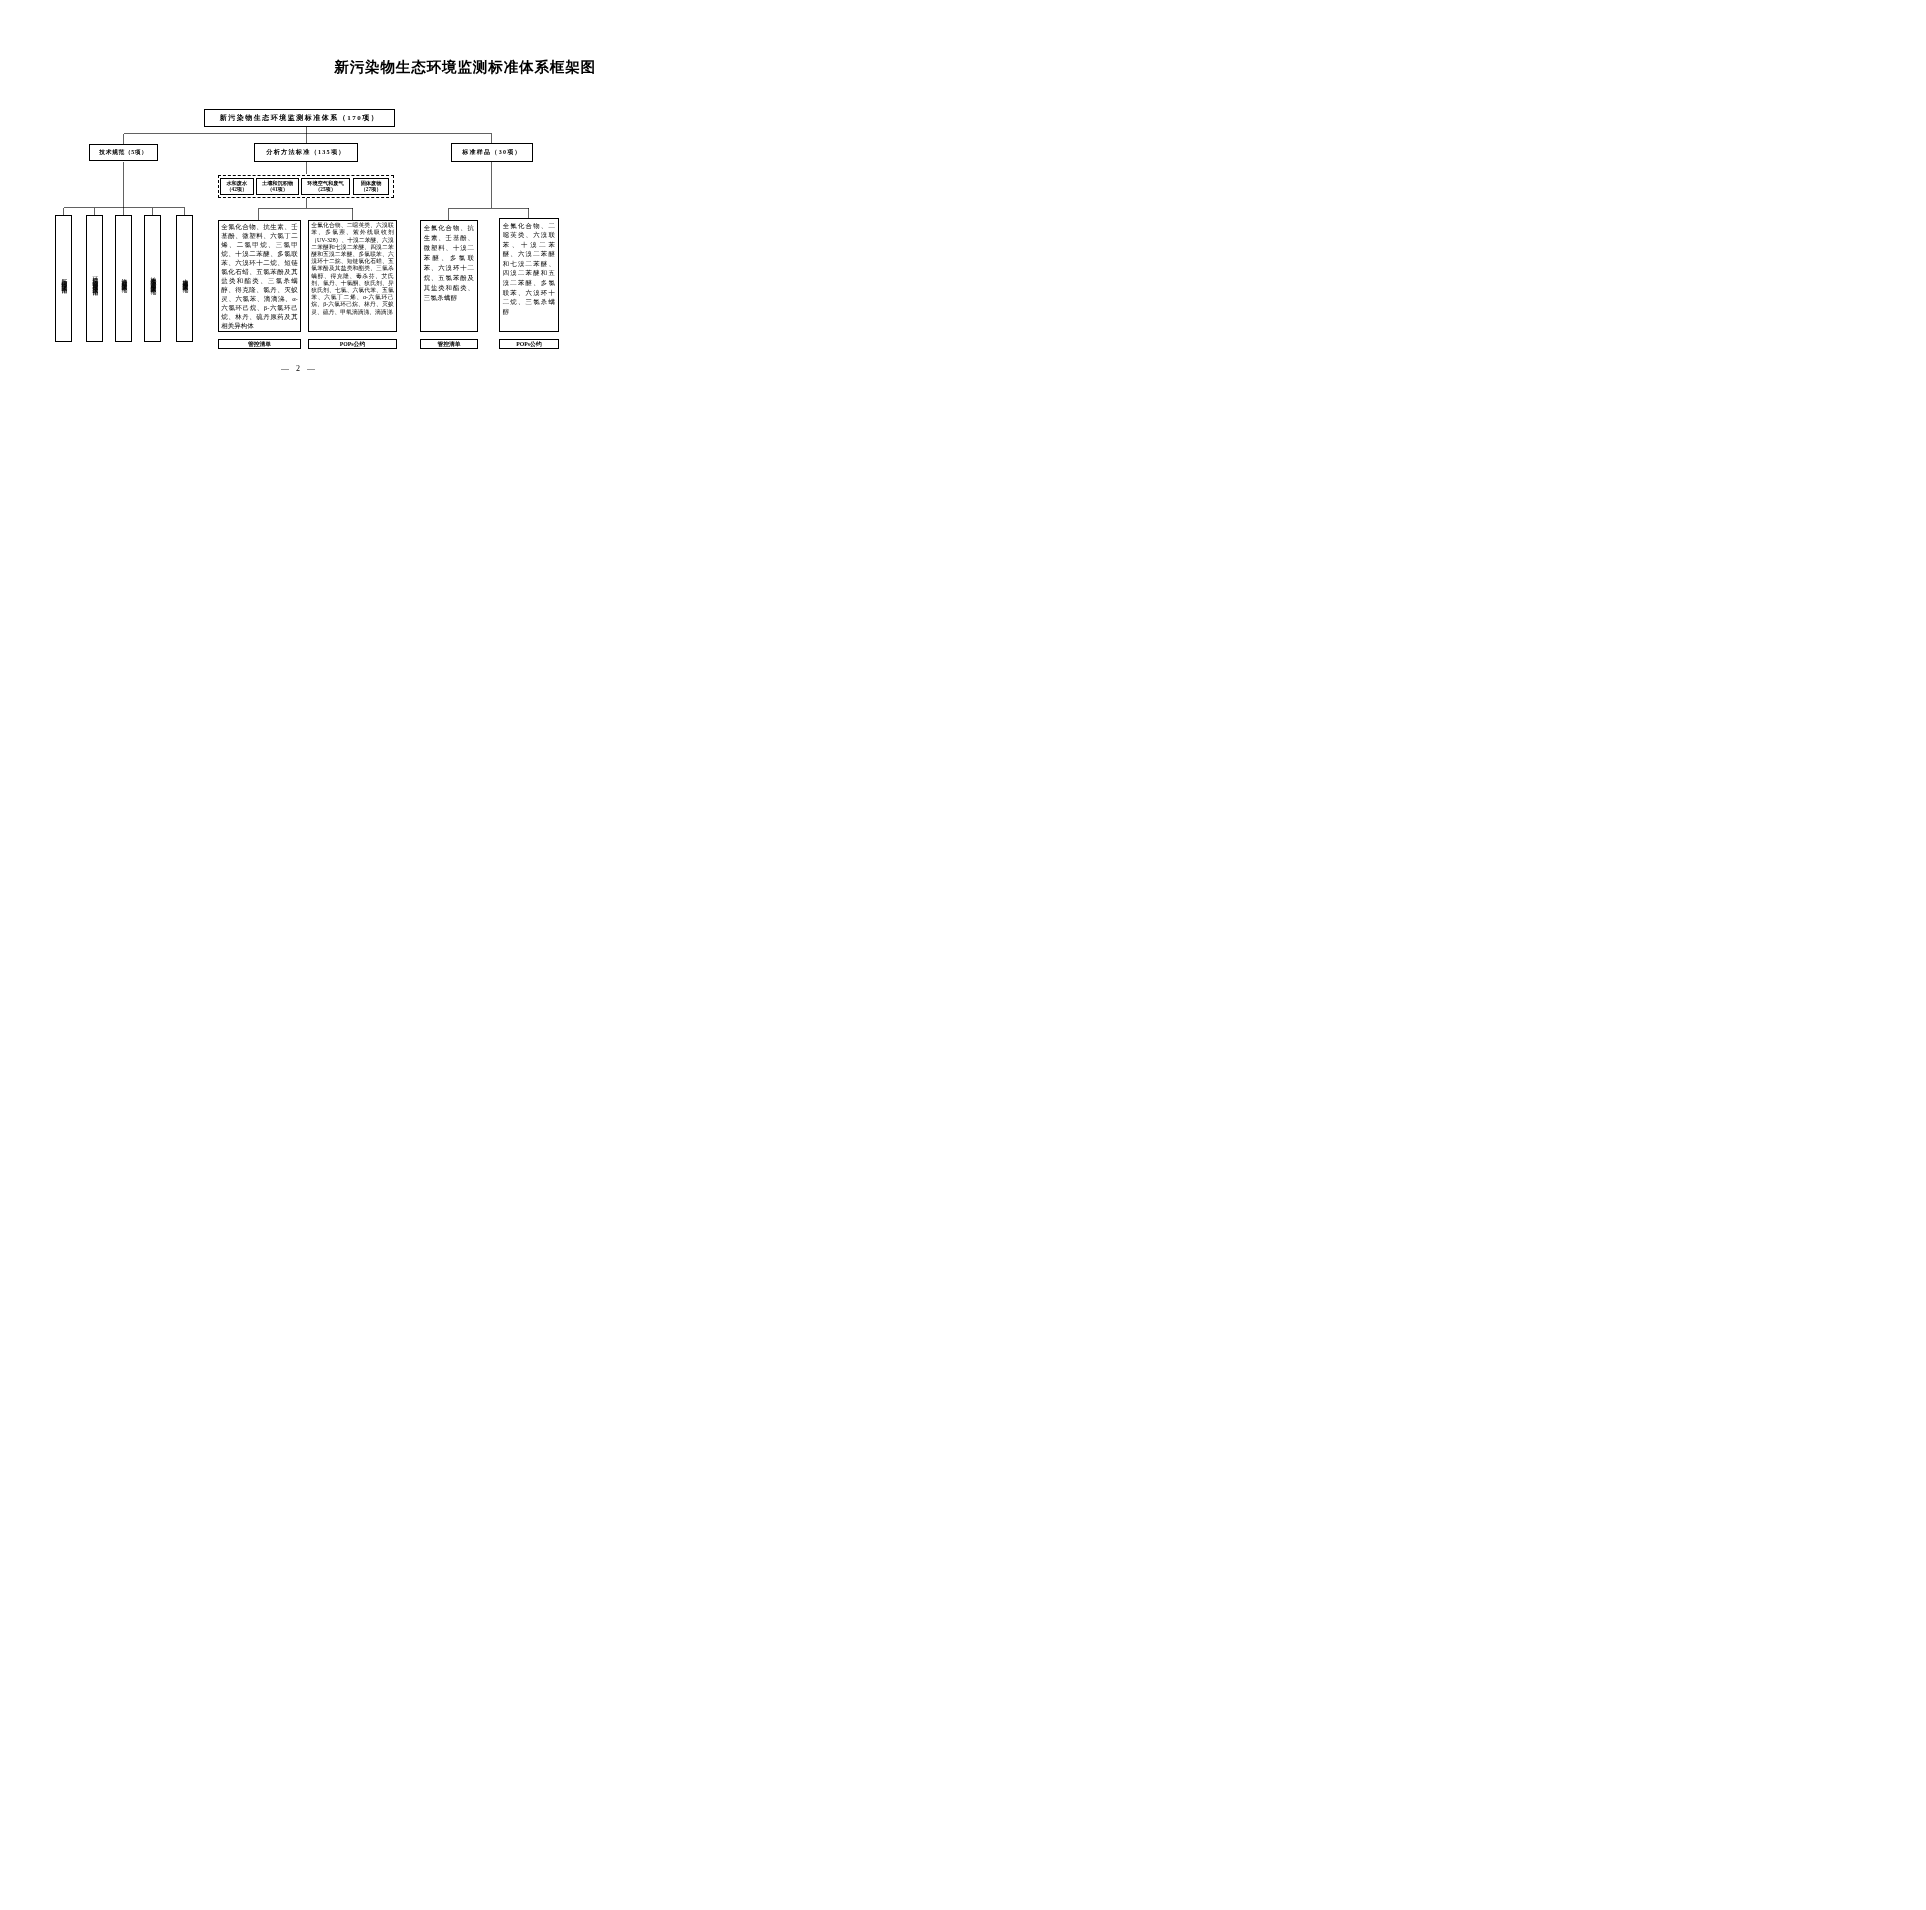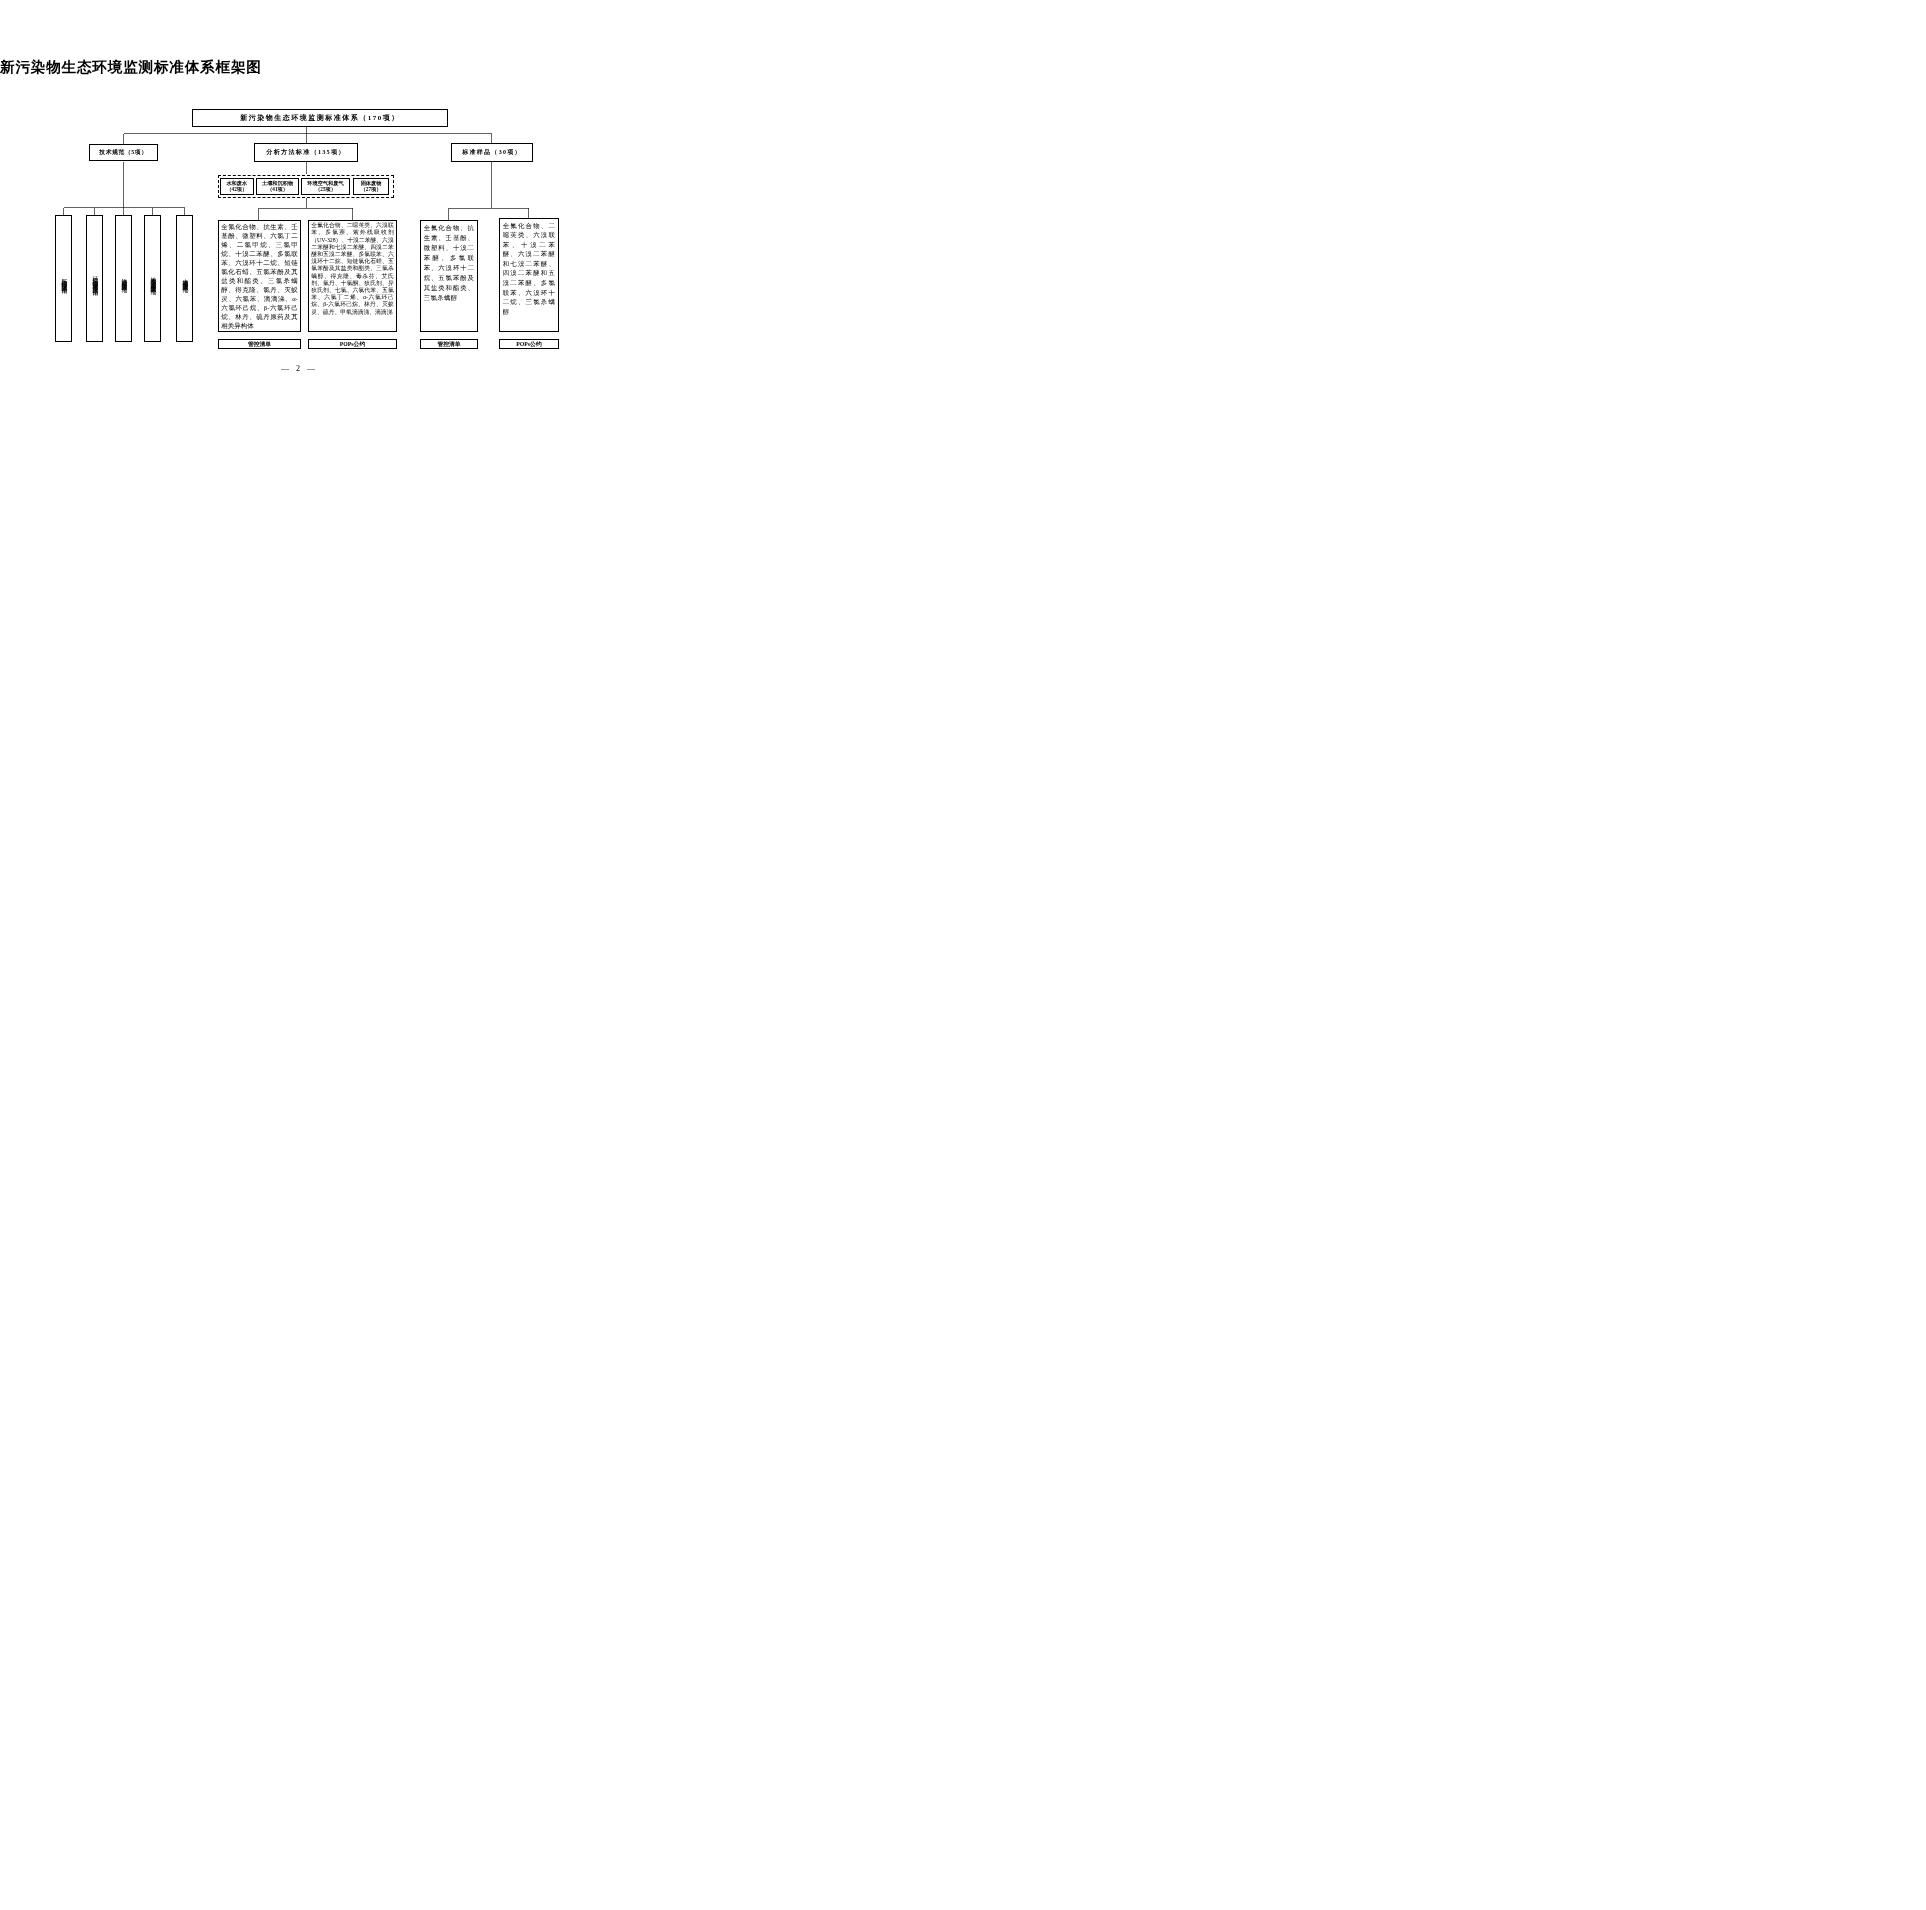--- a/index.html
+++ b/index.html
@@ -4,24 +4,24 @@
 <style>
   html,body{margin:0;padding:0;background:#fff;}
   #page{
     position:relative;width:596px;height:421px;background:#ffffff;
     color:#000;font-family:"Liberation Serif","DejaVu Serif",serif;
     overflow:hidden;
   }
   .abs{position:absolute;box-sizing:border-box;}
   .box{position:absolute;box-sizing:border-box;border:0.8px solid #000;background:#fff;}
   .hdr{display:flex;align-items:center;justify-content:center;font-weight:bold;text-align:center;}
-  #title{left:0;top:58px;width:100%;text-align:left;font-size:14.6px;font-weight:bold;letter-spacing:0.8px;}
+  #title{left:0;top:58px;width:100%;text-align:right;font-size:14.6px;font-weight:bold;letter-spacing:0.8px;}
   #connectors{position:absolute;left:0;top:0;pointer-events:none;}
 
-  #root-node{left:192px;top:109px;width:256px;height:18px;font-size:7px;letter-spacing:1.5px;}
+  #root-node{left:204px;top:109px;width:191px;height:18px;font-size:7px;letter-spacing:1.5px;}
   #branch-tech{left:89px;top:144px;width:69px;height:17.3px;font-size:5.8px;letter-spacing:0.6px;}
   #branch-method{left:254px;top:143px;width:104px;height:19px;font-size:6.2px;letter-spacing:1.2px;}
   #branch-sample{left:451px;top:143px;width:82px;height:19px;font-size:6px;letter-spacing:1.3px;}
 
   #dashed-box{left:218px;top:175px;width:176px;height:23px;border:0.8px dashed #000;background:#fff;}
   .media-box{position:absolute;top:1.9px;height:17px;border:0.8px solid #000;background:#fff;
     font-weight:bold;text-align:center;box-sizing:border-box;}
   .media-name{font-size:5.2px;line-height:6.5px;padding-top:0.8px;}
   .media-count{font-size:5.2px;line-height:6.5px;}
   #media-0{left:0.8px;width:34px;}

